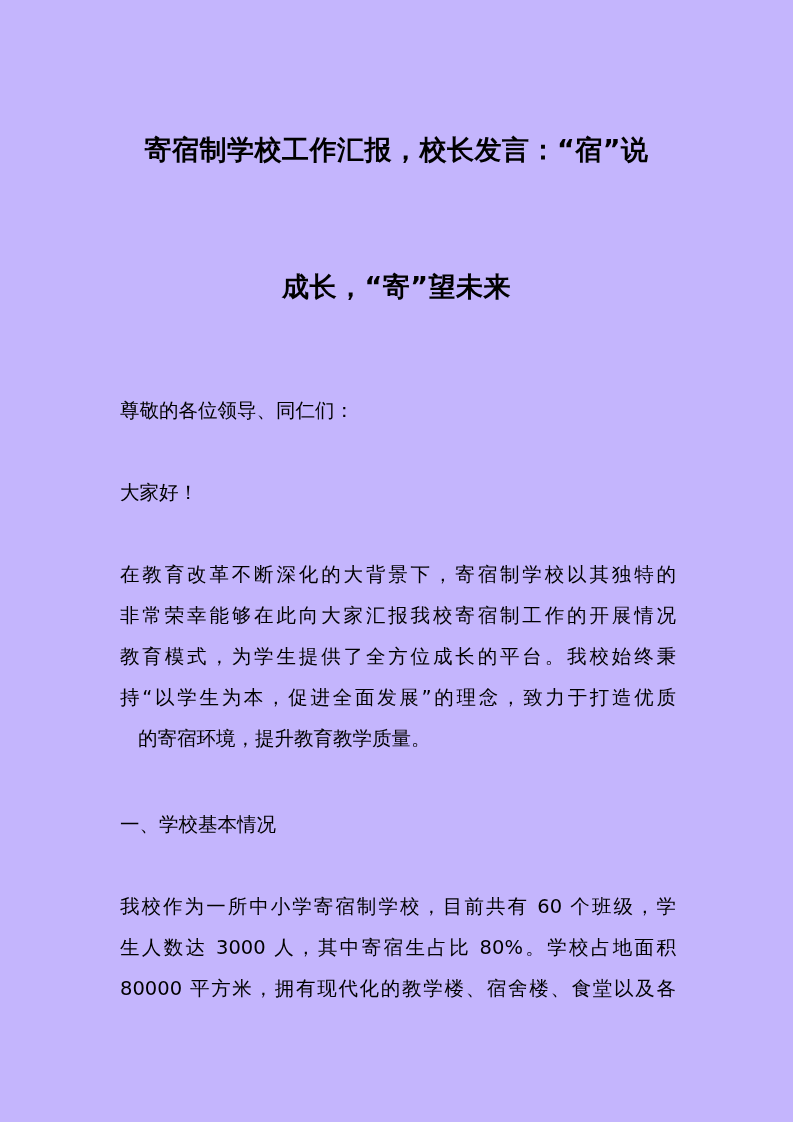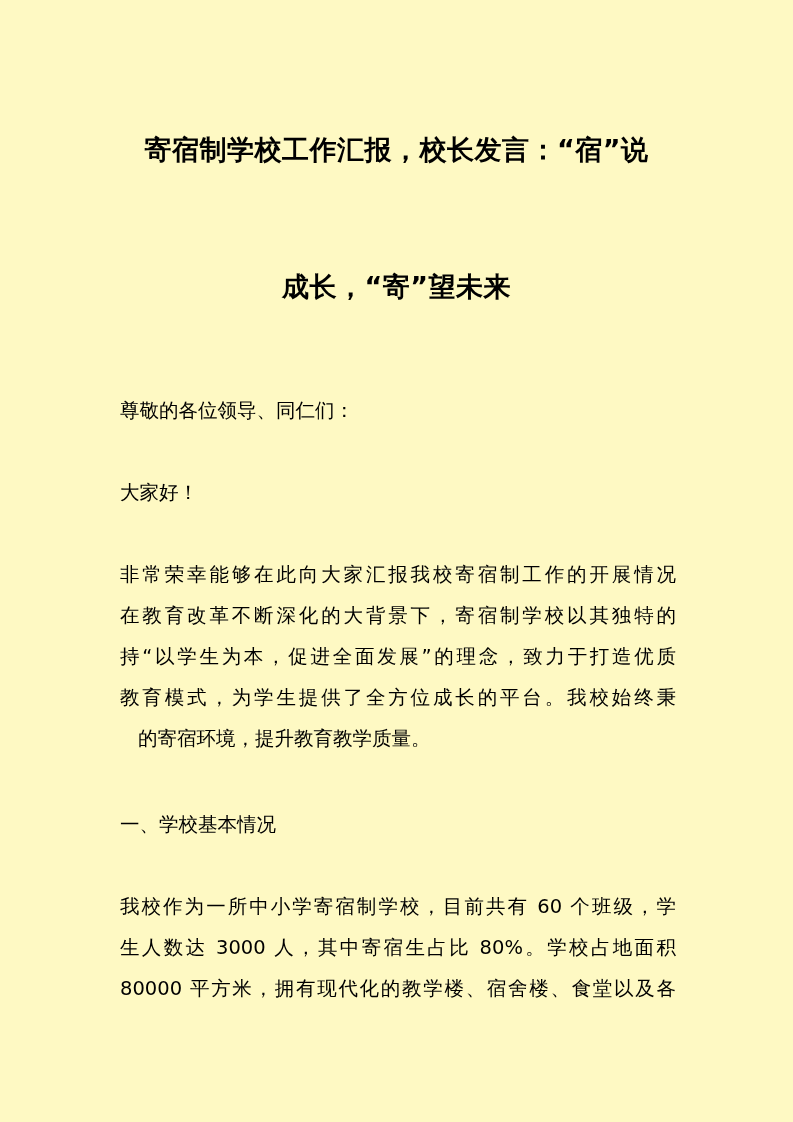--- a/index.html
+++ b/index.html
@@ -14,21 +14,21 @@
       overflow: hidden;
       font-family: "DejaVu Sans", "Liberation Sans", sans-serif;
       color: #000000;
     }
     .page {
       position: absolute;
       left: 0;
       top: 0;
       width: 793px;
       height: 1122px;
-      background: #fef9c3;
+      background: #c4b5fd;
     }
     .title-line {
       position: absolute;
       left: 0;
       width: 793px;
       text-align: center;
       font-weight: bold;
       font-size: 27px;
       letter-spacing: 0.5px;
       line-height: 40px;
@@ -65,24 +65,24 @@
 <div class="page">
 
   <div class="title-line l1">寄宿制学校工作汇报，校长发言：“宿”说</div>
   <div class="title-line l2">成长，“寄”望未来</div>
 
   <p class="para single" style="top:472px;">大家好！</p>
 
   <p class="para single" style="top:390px;">尊敬的各位领导、同仁们：</p>
 
   <div class="para" style="top:554px;">
+    <span class="line">在教育改革不断深化的大背景下，寄宿制学校以其独特的</span>
     <span class="line">非常荣幸能够在此向大家汇报我校寄宿制工作的开展情况</span>
-    <span class="line">在教育改革不断深化的大背景下，寄宿制学校以其独特的</span>
+    <span class="line">教育模式，为学生提供了全方位成长的平台。我校始终秉</span>
     <span class="line">持“以学生为本，促进全面发展”的理念，致力于打造优质</span>
-    <span class="line">教育模式，为学生提供了全方位成长的平台。我校始终秉</span>
     <span class="line last">的寄宿环境，提升教育教学质量。</span>
   </div>
 
   <p class="para single" style="top:804px;">一、学校基本情况</p>
 
   <div class="para" style="top:886px;">
     <span class="line">我校作为一所中小学寄宿制学校，目前共有 60 个班级，学</span>
     <span class="line">生人数达 3000 人，其中寄宿生占比 80%。学校占地面积</span>
     <span class="line">80000 平方米，拥有现代化的教学楼、宿舍楼、食堂以及各</span>
   </div>

